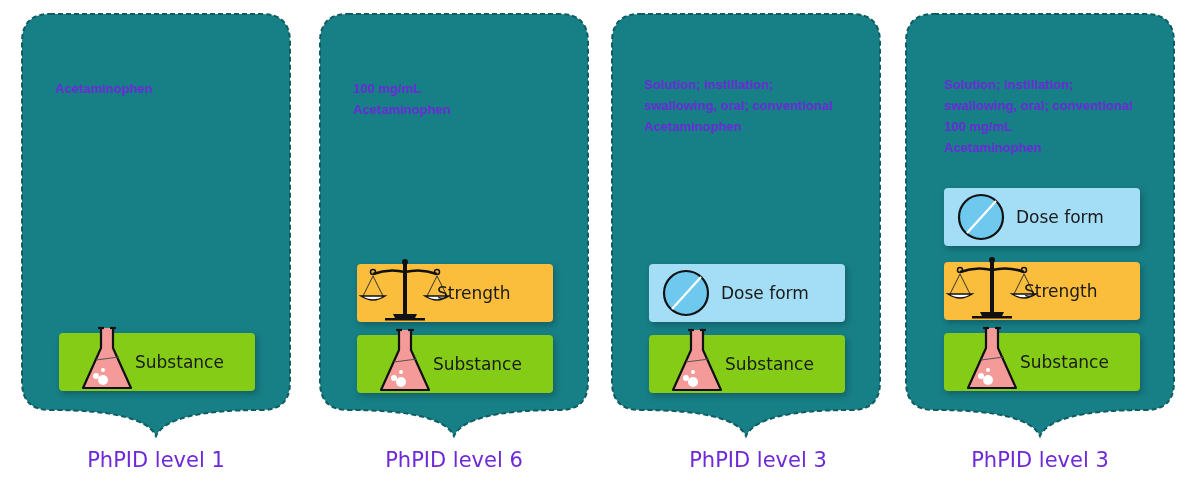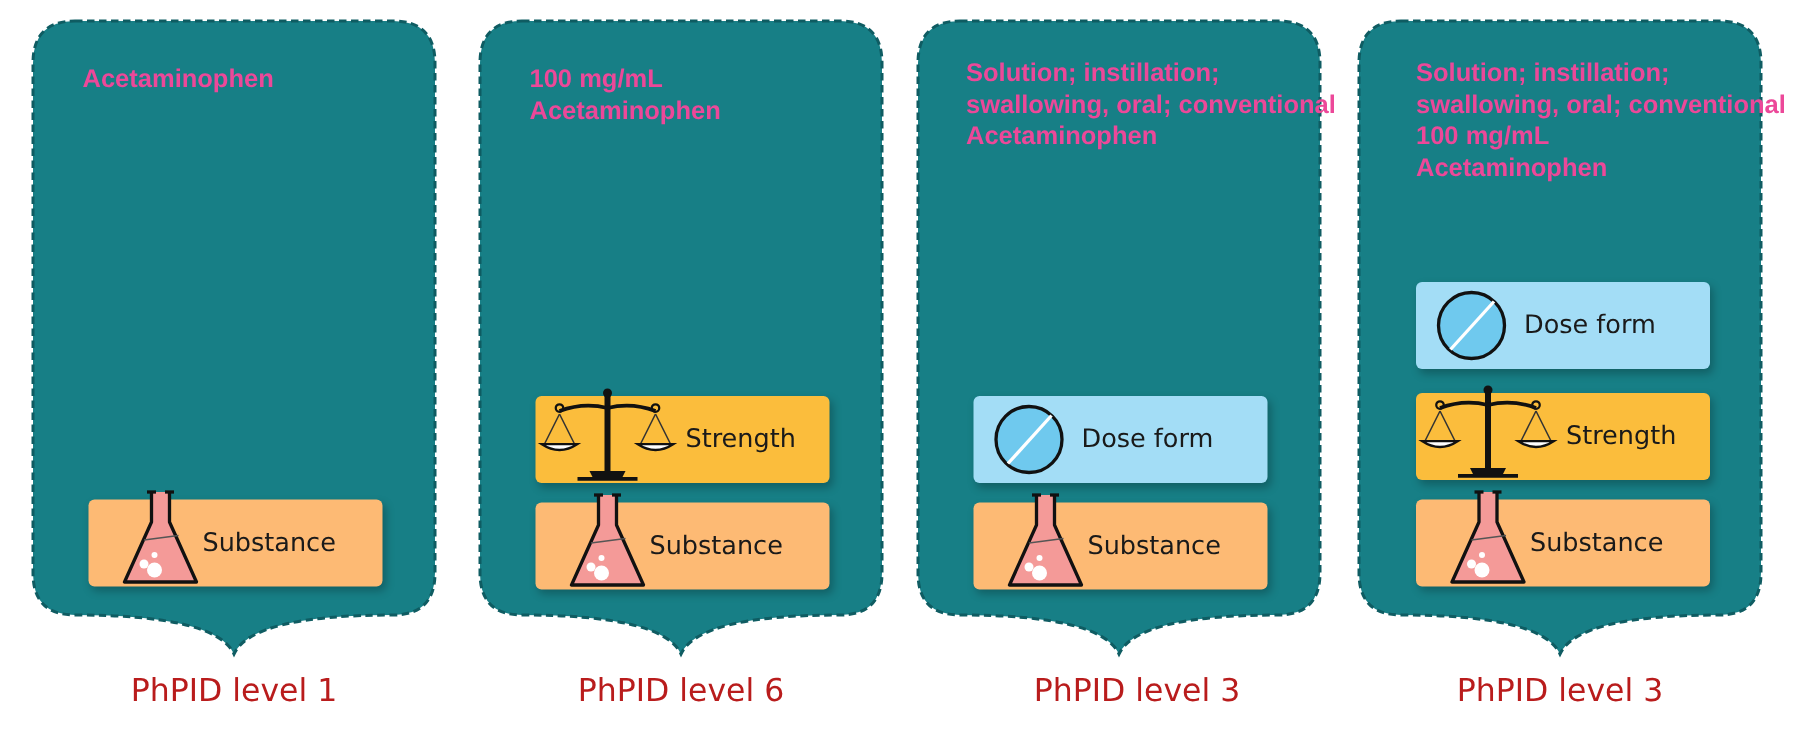--- a/index.html
+++ b/index.html
@@ -1,35 +1,35 @@
 <!DOCTYPE html>
 <html><head>
 <meta charset="utf-8">
 <style>
   html, body { margin: 0; padding: 0; background: #ffffff; }
   body { width: 1200px; height: 492px; position: relative; overflow: hidden;
          font-family: "DejaVu Sans", sans-serif; }
   .panel { position: absolute; width: 268px; }
   .panel svg.bg { position: absolute; left: 0; top: 0; overflow: visible; }
-  .desc { position: absolute; left: 33px; color: #ec4899;
-          font-family: "Liberation Sans", sans-serif; font-size: 17px;
-          line-height: 21px; font-weight: bold; white-space: nowrap; }
+  .desc { position: absolute; left: 33px; color: #6d28d9;
+          font-family: "Liberation Sans", sans-serif; font-size: 13px;
+          line-height: 21px; font-weight: bold; white-space: nowrap; margin-top: 36px; }
   .chip { position: absolute; left: 37px; width: 196px; height: 58px;
           border-radius: 4px; box-shadow: 2px 3px 6px rgba(0,0,0,0.25); }
-  .chip.substance { background: #fdba74; text-decoration: underline; }
+  .chip.substance { background: #84cc16; text-decoration: underline; }
   .chip.strength  { background: #fbbd3c; }
   .chip.doseform  { background: #a3ddf6; }
   .chip .label { position: absolute; top: 0; height: 58px; line-height: 58px;
           font-family: "DejaVu Sans", sans-serif; font-size: 17px; color: #1a1a1a; }
   .chip.substance .label { left: 76px; }
-  .chip.strength .label  { left: 100px; }
+  .chip.strength .label  { left: 80px; }
   .chip.doseform .label  { left: 72px; }
   .chip svg.icon { position: absolute; overflow: visible; }
   .level { position: absolute; top: 448px; width: 268px; text-align: center;
-           font-family: "DejaVu Sans", sans-serif; font-size: 21px; color: #b91c1c; }
+           font-family: "DejaVu Sans", sans-serif; font-size: 21px; color: #6d28d9; }
 </style>
 </head>
 <body>
 
 <div class="panel" style="left:22px; top:0;">
   <svg class="bg" width="268" height="440">
       <path d="M 28 14 H 240 Q 268 14 268 42
              V 382 Q 268 410 240 410
              Q 146 410 134 436
              Q 122 410 28 410

